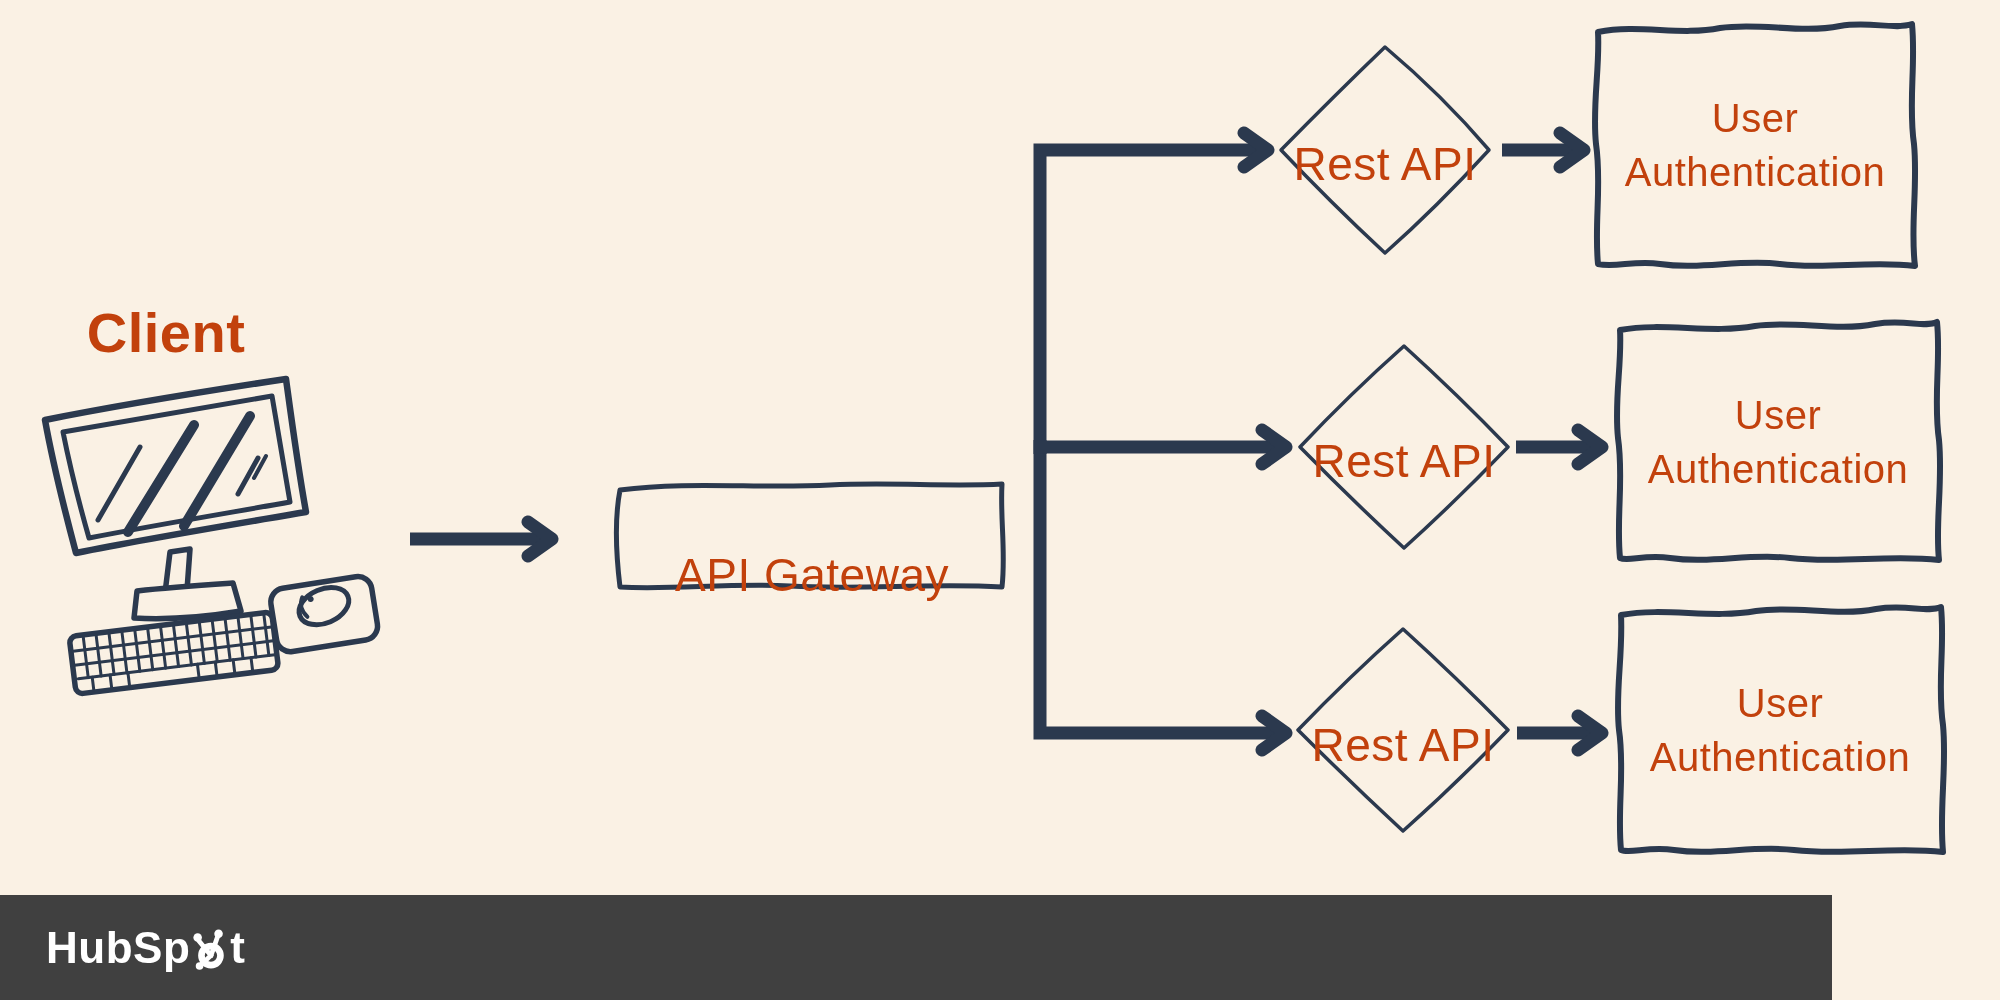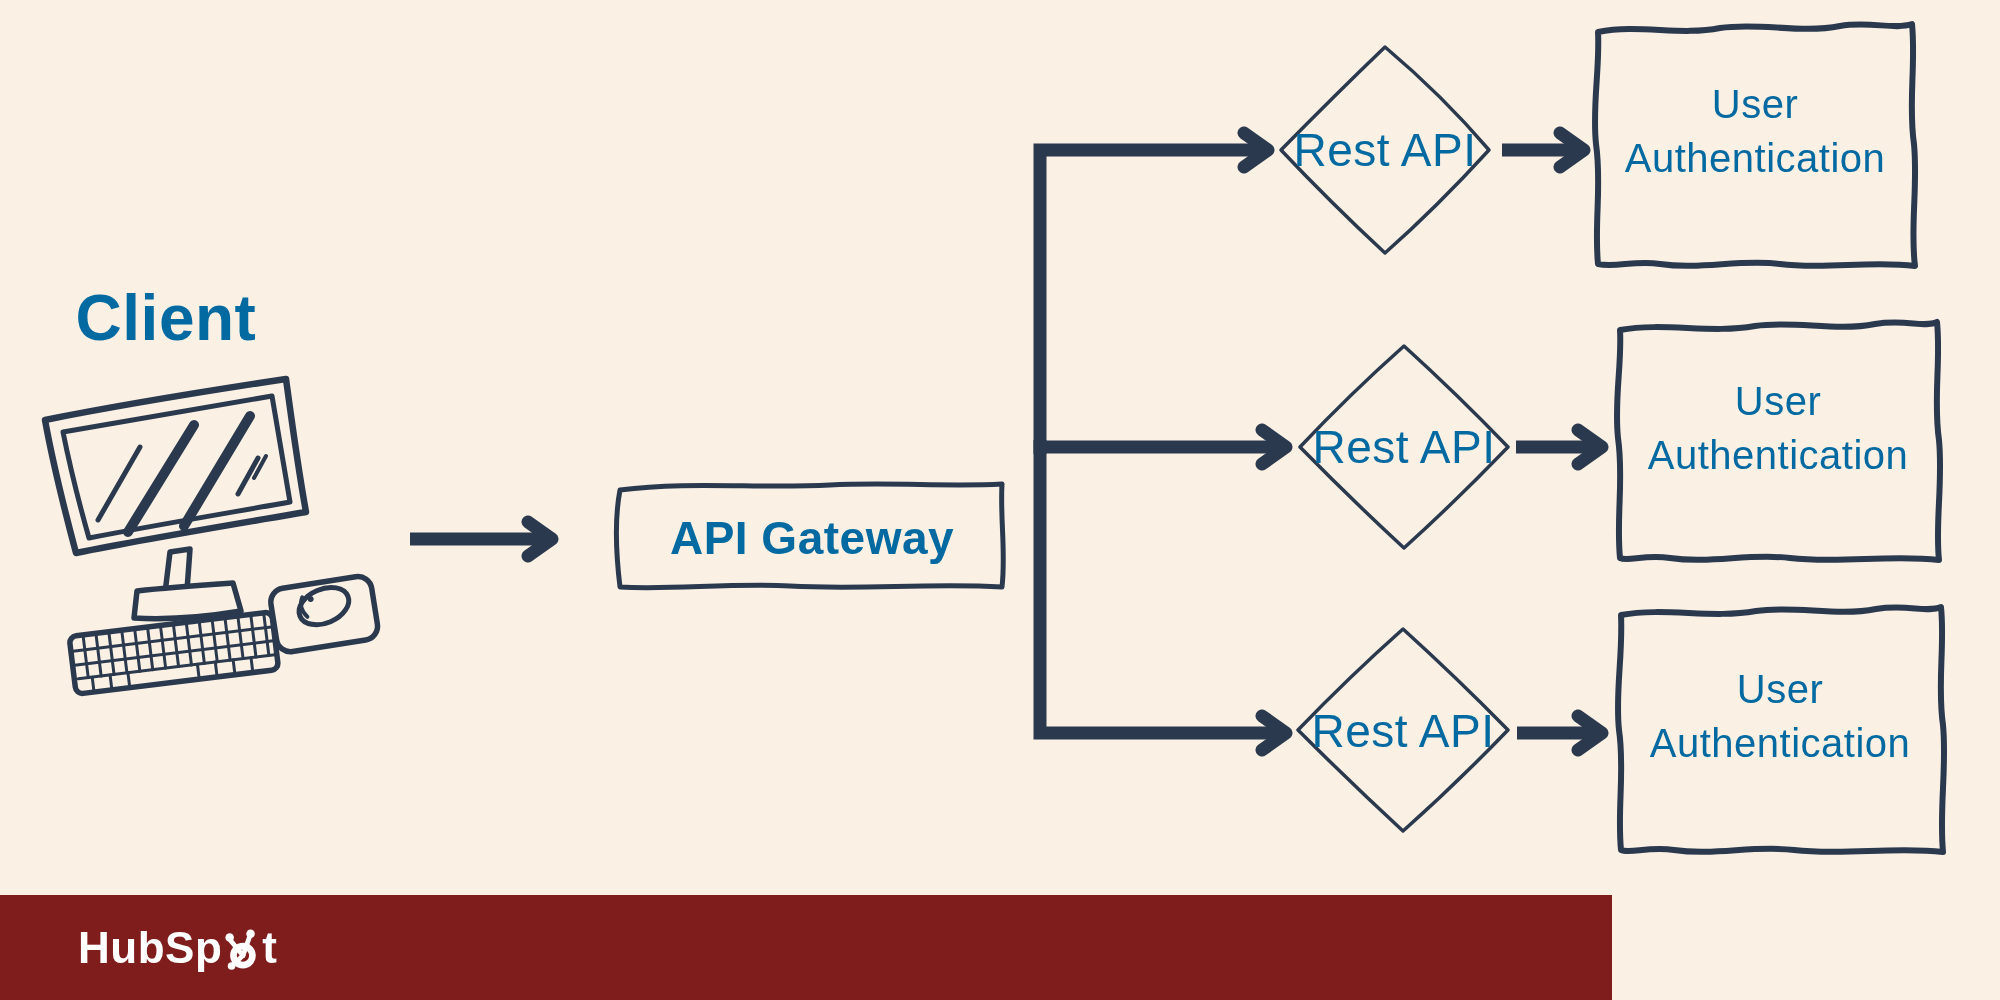--- a/index.html
+++ b/index.html
@@ -1,33 +1,33 @@
 <!DOCTYPE html>
 <html><head>
 <meta charset="utf-8">
 <style>
   html,body{margin:0;padding:0;background:#faf1e4;}
   .stage{position:relative;width:2000px;height:1000px;background:#faf1e4;overflow:hidden;
          font-family:"Liberation Sans",sans-serif;}
   .art{position:absolute;left:0;top:0;width:2000px;height:1000px;}
-  .label{position:absolute;transform:translate(-50%,-50%);color:#0369a1;white-space:nowrap;
-         letter-spacing:0.5px;}
-  .lbl-client{left:166px;top:318px;font-size:64px;font-weight:600;}
+  .label{position:absolute;transform:translate(-50%,-50%);color:#c2410c;white-space:nowrap;
+         letter-spacing:0.5px;margin-top:14px;}
+  .lbl-client{left:166px;top:318px;font-size:56px;font-weight:600;}
   .lbl-requests{left:480px;top:471px;font-size:48px;font-weight:600;}
-  .lbl-gateway{left:812px;top:538px;font-size:46px;font-weight:700;}
+  .lbl-gateway{left:812px;top:561px;font-size:46px;font-weight:400;}
   .lbl-rest{font-size:46px;font-weight:500;}
   .lbl-rest1{left:1385px;top:150px;}
   .lbl-rest2{left:1404px;top:447px;}
   .lbl-rest3{left:1403px;top:731px;}
   .lbl-user{font-size:40px;font-weight:500;text-align:center;line-height:1.35;}
   .lbl-user1{left:1755px;top:131px;}
   .lbl-user2{left:1778px;top:428px;}
   .lbl-user3{left:1780px;top:716px;}
-  .footer{position:absolute;left:0;top:895px;width:1580px;height:105px;background:#7f1d1d;
-          display:flex;align-items:center;padding-left:32px;}
+  .footer{position:absolute;left:0;top:895px;width:1832px;height:105px;background:#404040;
+          display:flex;align-items:center;}
   .logo{display:flex;align-items:center;margin-left:46px;color:#ffffff;
         font-size:44px;font-weight:bold;letter-spacing:0.5px;}
   .sprocket{width:38px;height:48px;margin:0 1px;display:block;}
 </style>
 </head>
 <body>
 
 <div class="stage">
 
   <svg class="art" viewBox="0 0 2000 1000">

